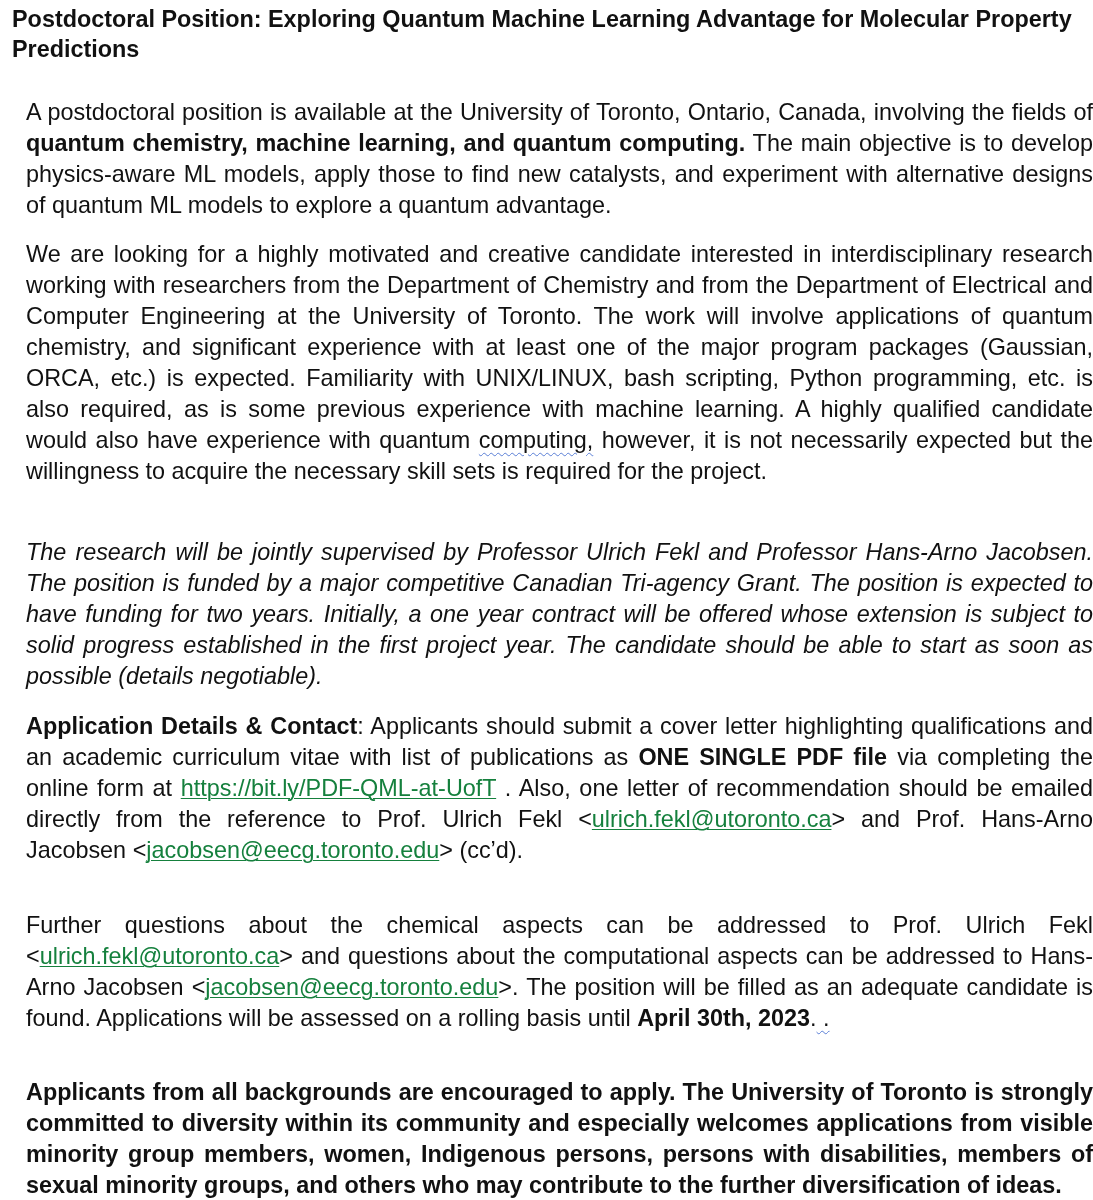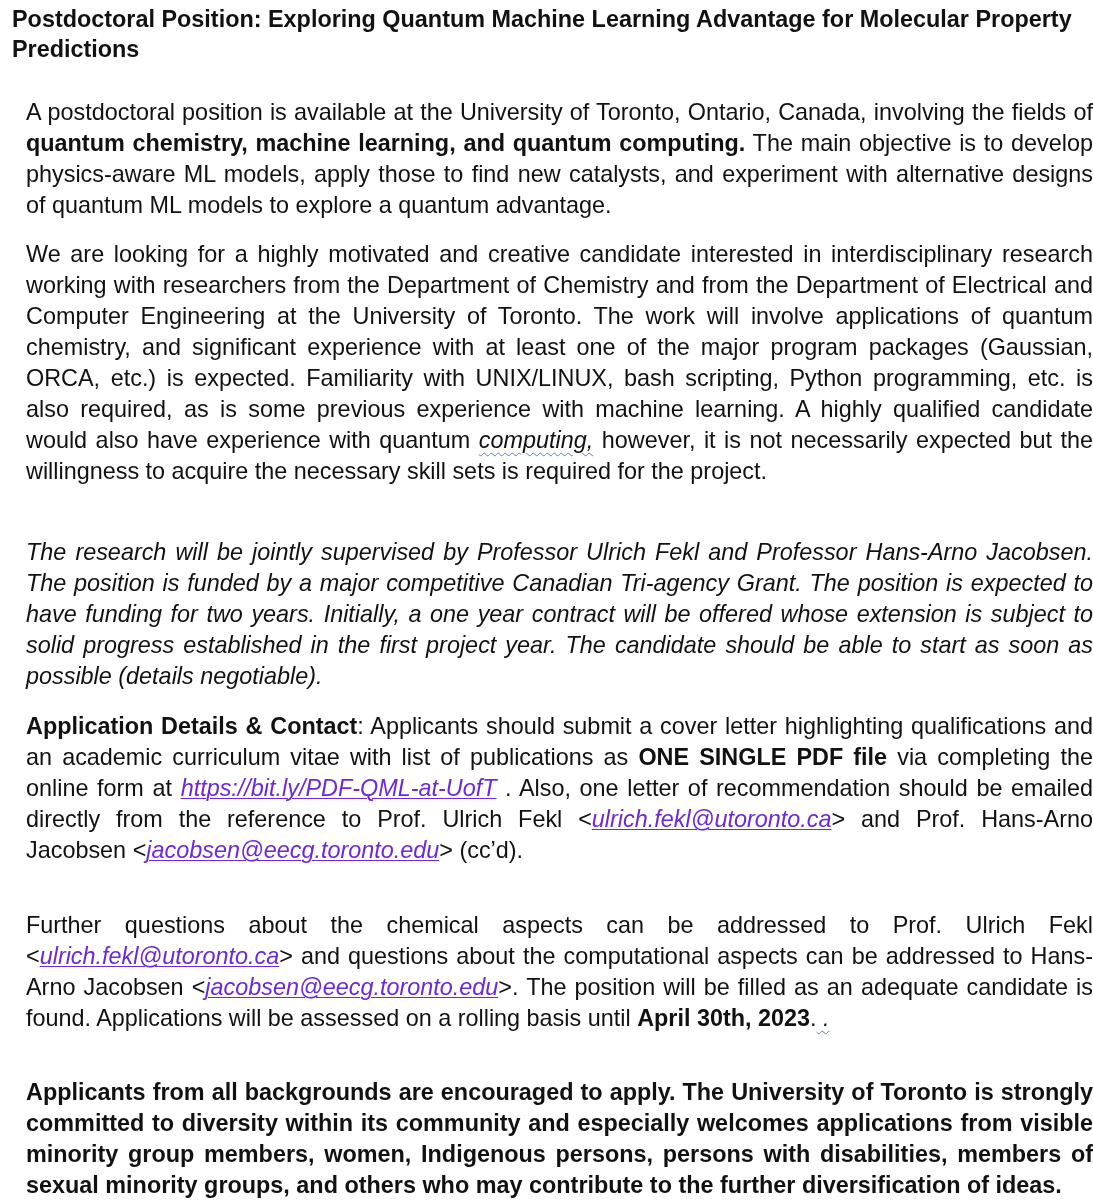--- a/index.html
+++ b/index.html
@@ -12,22 +12,22 @@
   .title {
     position: absolute; left: 12px; top: 4px; width: 1070px;
     font-size: 23.4px; line-height: 30px; font-weight: bold; margin: 0;
   }
   .para {
     position: absolute; left: 12px; width: 1067px;
     font-size: 23.4px; line-height: 31px; margin: 14px;
     text-align: justify; text-align-last: left;
   }
   b { font-weight: bold; }
-  a.link { color: #6d28d9; text-decoration: underline; text-decoration-thickness: 1px; text-underline-offset: 2px; font-style: italic; }
-  .squiggle { text-decoration: underline wavy #5a7fd6; text-decoration-thickness: 1px; text-underline-offset: 4px; font-style: italic; }
+  a.link { color: #15803d; text-decoration: underline; text-decoration-thickness: 1px; text-underline-offset: 2px; }
+  .squiggle { text-decoration: underline wavy #5a7fd6; text-decoration-thickness: 1px; text-underline-offset: 4px; }
   #p1 { top: 83px; }
   #p2 { top: 225px; }
   #p3 { top: 523px; font-style: italic; }
   #p4 { top: 697px; }
   #p5 { top: 896px; }
   #p6 { top: 1063px; font-weight: bold; }
 </style>
 </head>
 <body>
 

